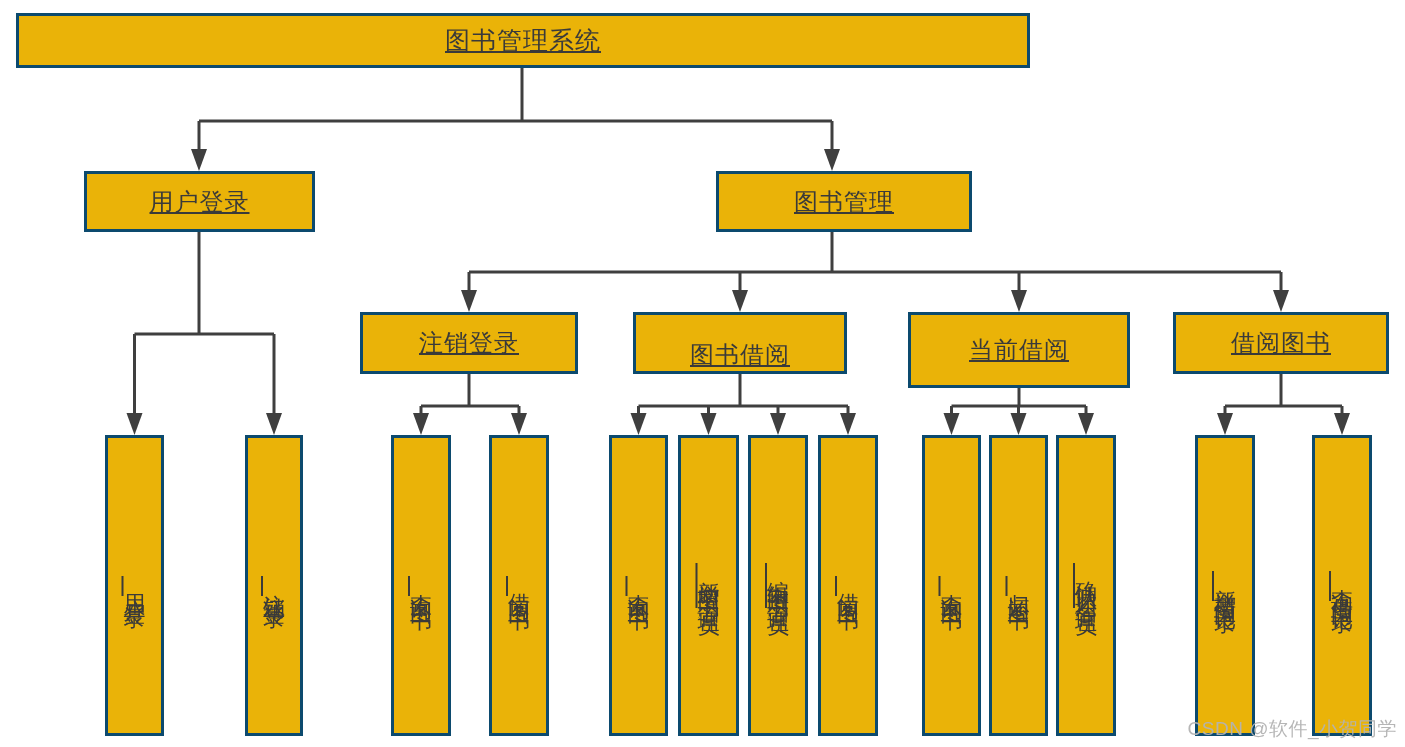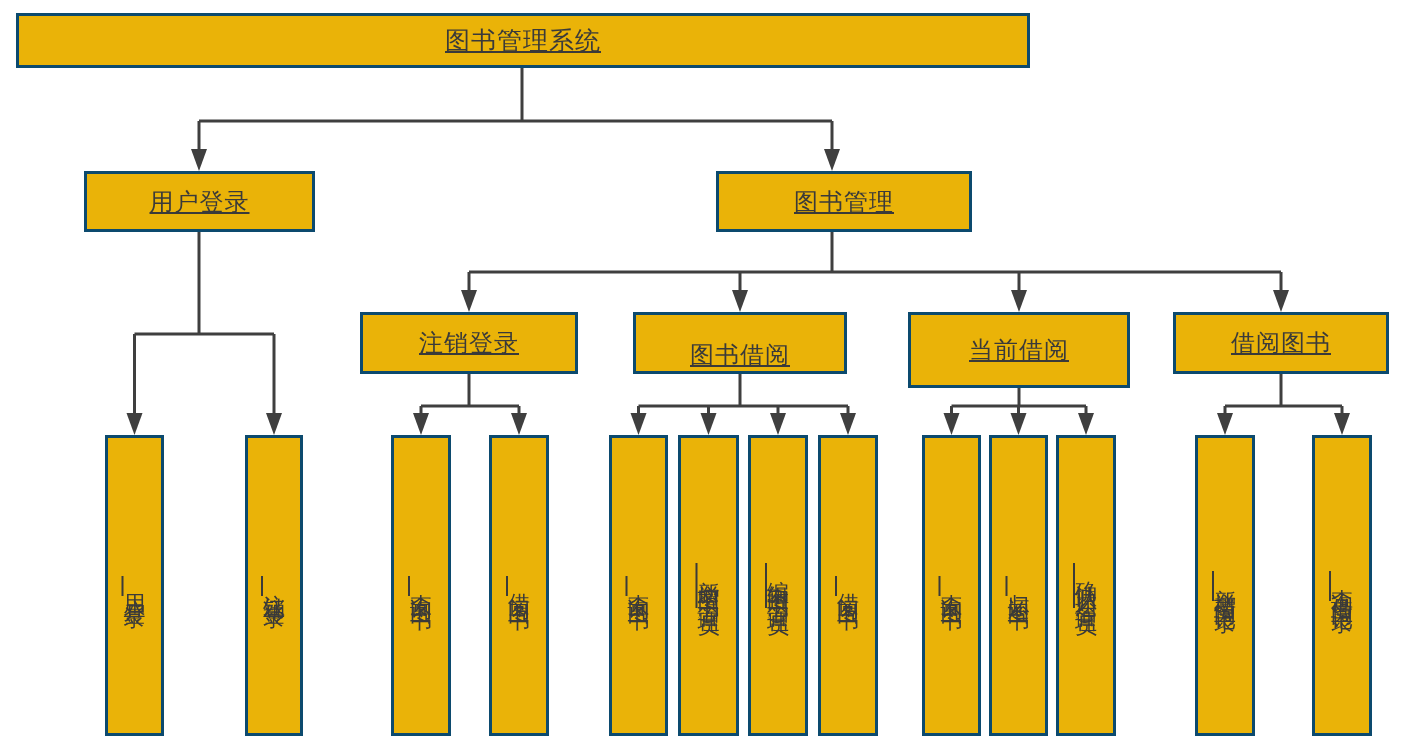--- a/index.html
+++ b/index.html
@@ -164,13 +164,14 @@
       <div class="box v" style="left: 1056px; top: 435px; width: 60px; height: 301px;">
         <span>确认归还（管理员）</span>
       </div>
       <div class="box v" style="left: 1195px; top: 435px; width: 60px; height: 301px;">
         <span>新增借阅记录</span>
       </div>
       <div class="box v" style="left: 1312px; top: 435px; width: 60px; height: 301px;">
         <span>查询借阅记录</span>
       </div>
     </div>
+  <div id="watermark">CSDN @软件_小贺同学</div>
 </div>
 
 </body></html>

